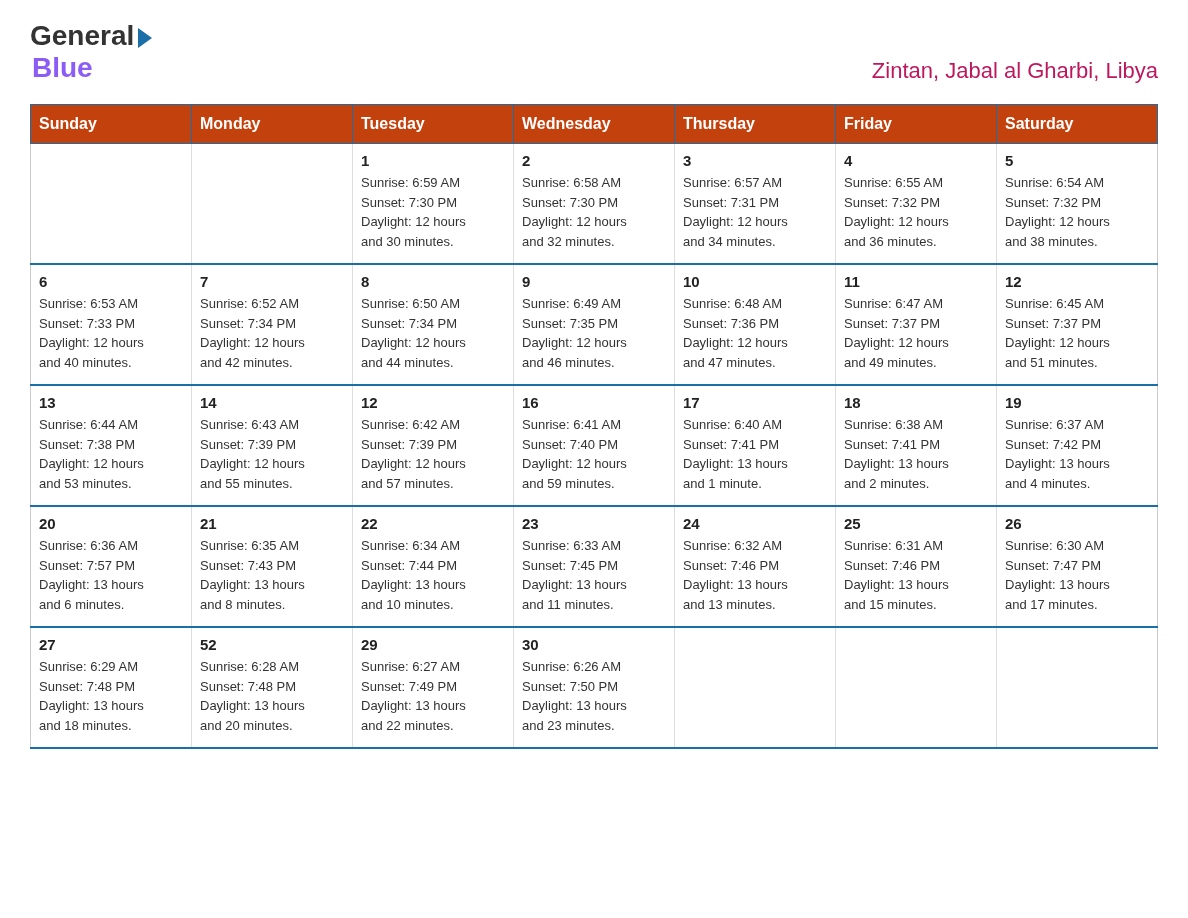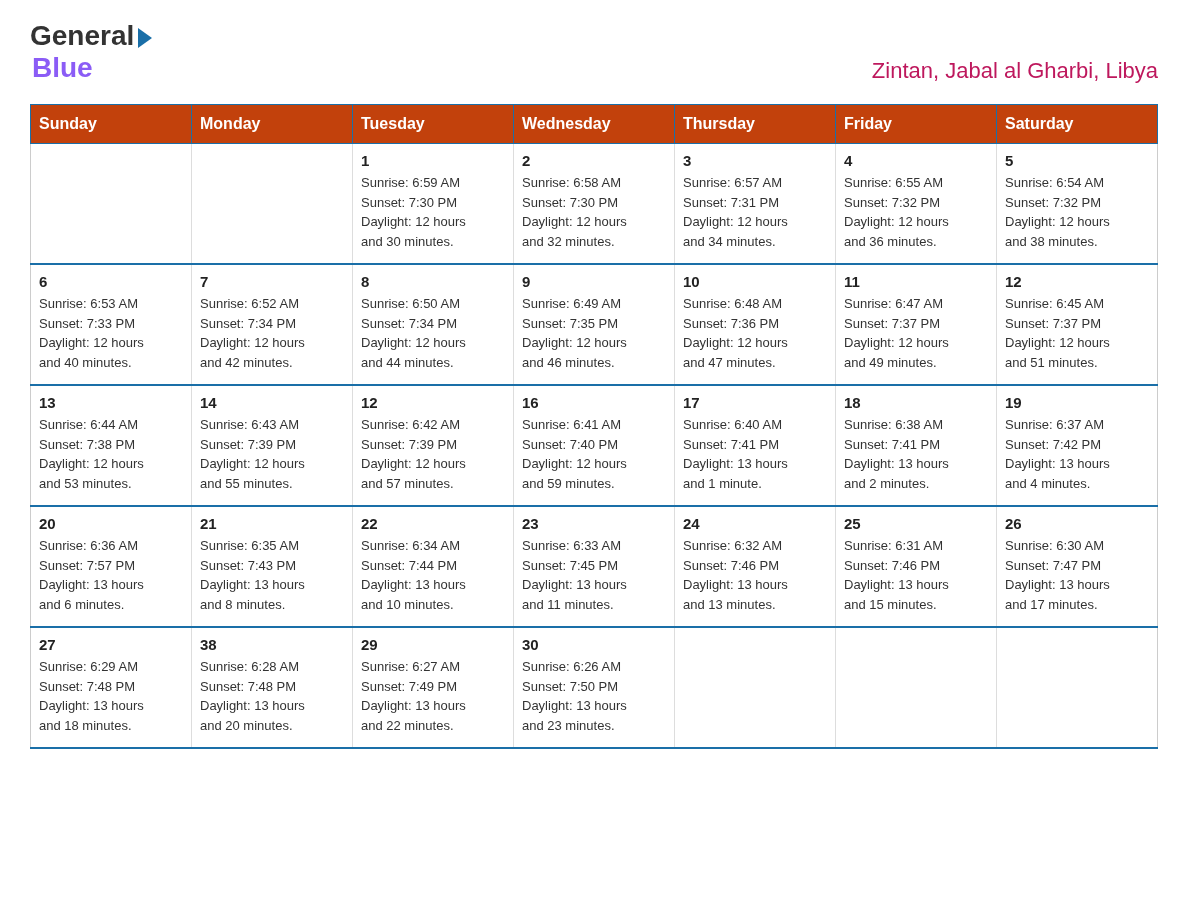--- a/index.html
+++ b/index.html
@@ -328,21 +328,21 @@
       </tr>
       <tr>
         <td>
           <span class="day-number">27</span>
           <div class="day-info" style="white-space: pre-line;">Sunrise: 6:29 AM
 Sunset: 7:48 PM
 Daylight: 13 hours
 and 18 minutes.</div>
         </td>
         <td>
-          <span class="day-number">38</span>
+          <span class="day-number">52</span>
           <div class="day-info" style="white-space: pre-line;">Sunrise: 6:28 AM
 Sunset: 7:48 PM
 Daylight: 13 hours
 and 20 minutes.</div>
         </td>
         <td>
           <span class="day-number">29</span>
           <div class="day-info" style="white-space: pre-line;">Sunrise: 6:27 AM
 Sunset: 7:49 PM
 Daylight: 13 hours

